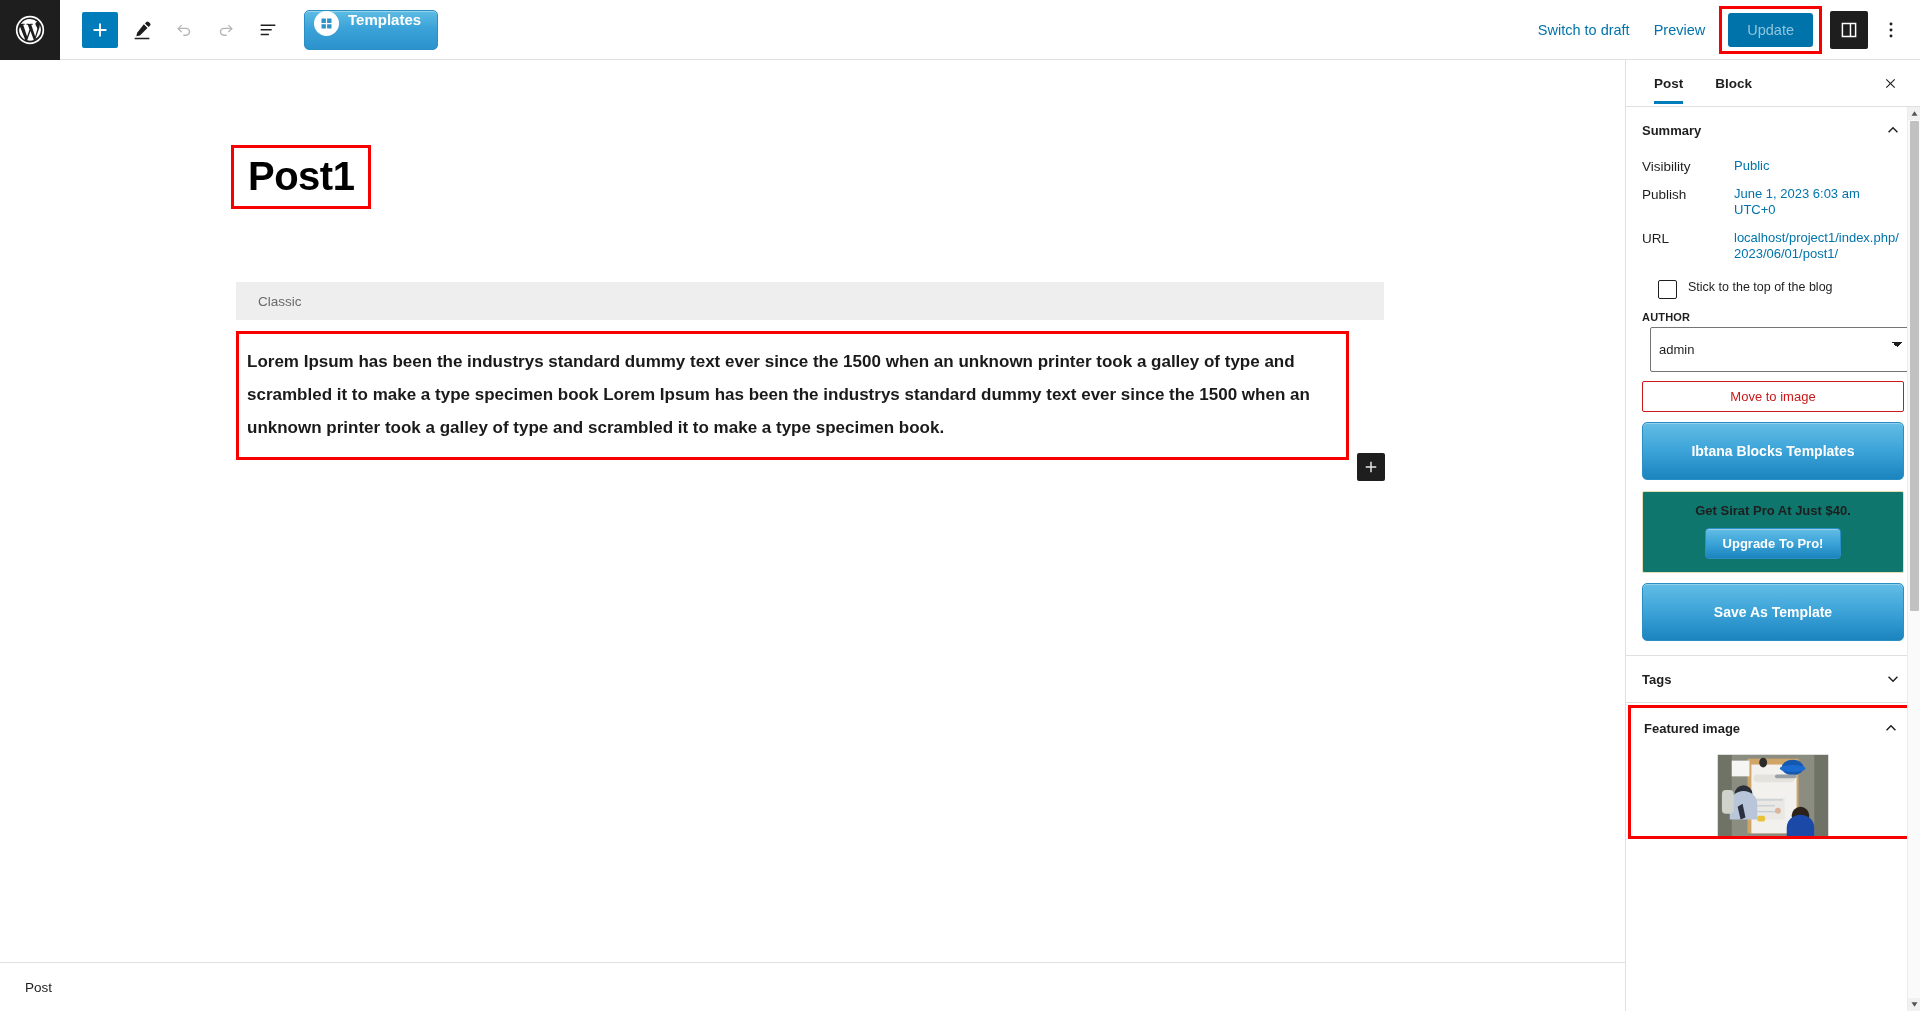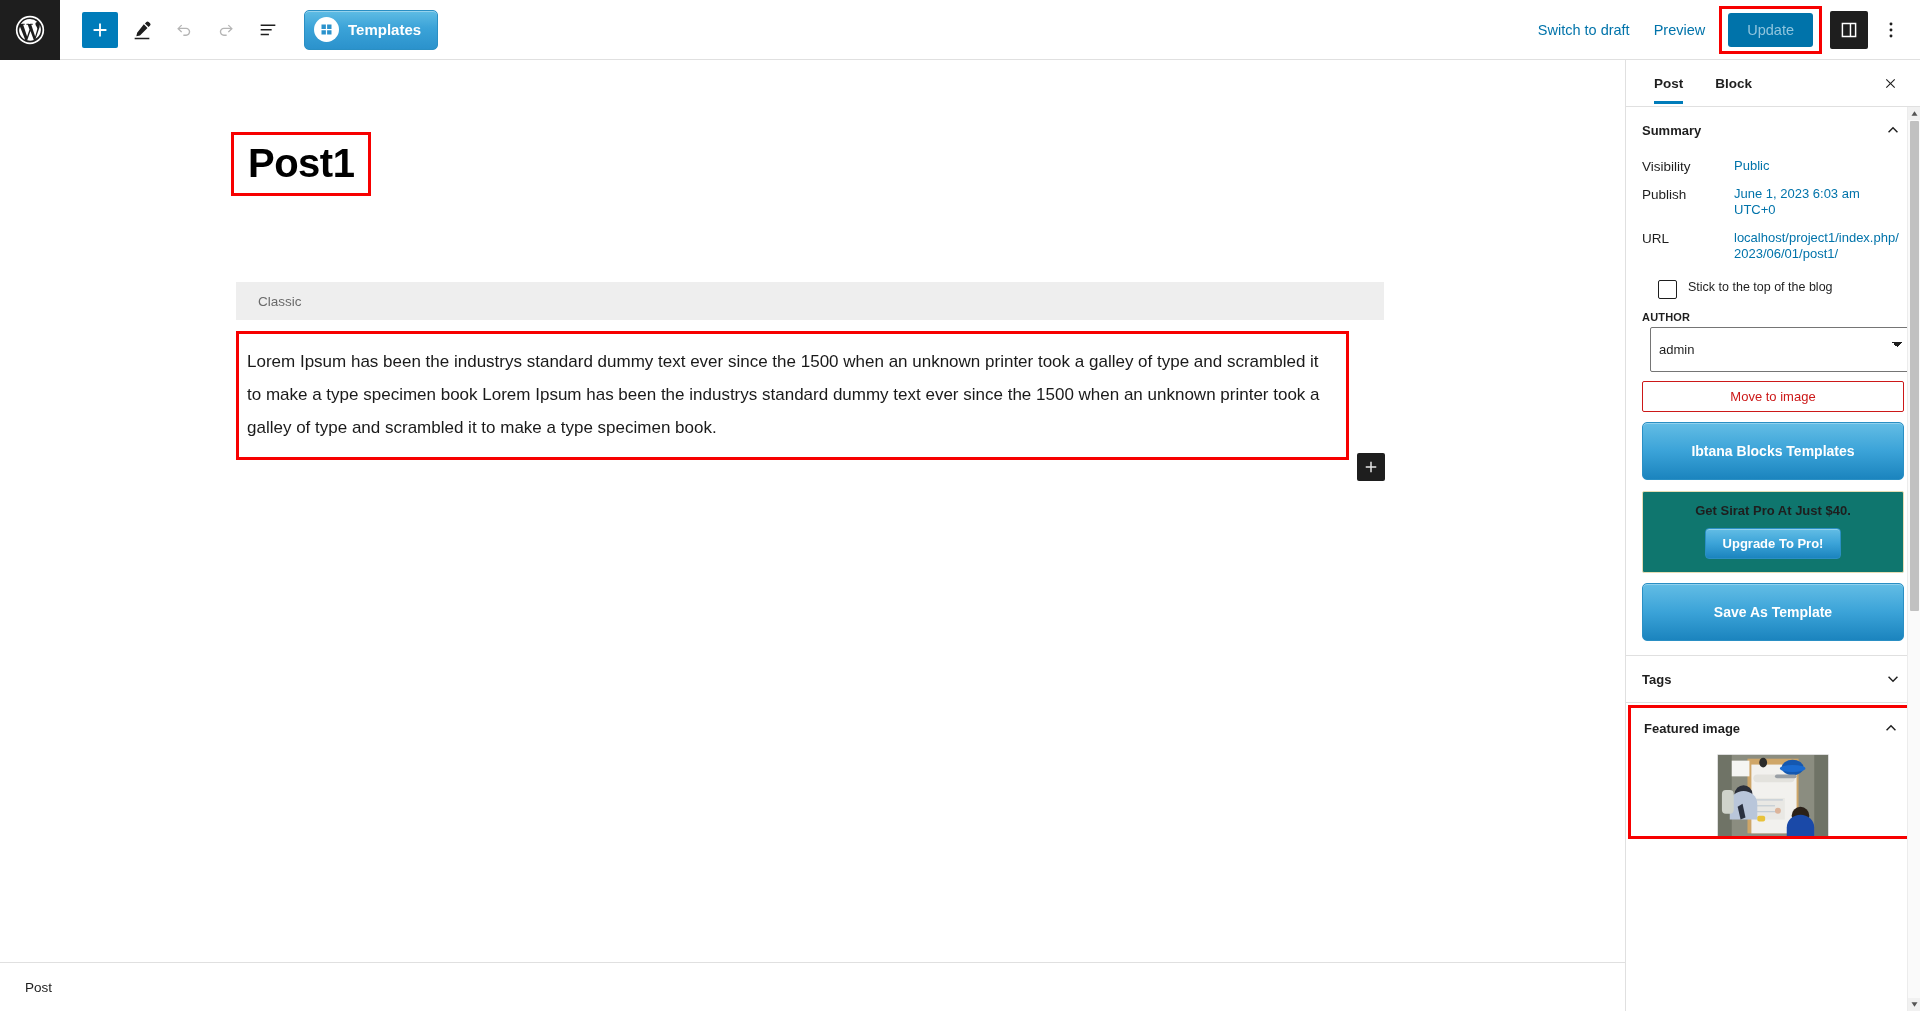--- a/index.html
+++ b/index.html
@@ -29,21 +29,21 @@
   .tb-btn.primary { background: #007cba; }
   .tb-btn.primary svg { fill: #fff; }
   .tb-btn svg { width: 22px; height: 22px; fill: #1e1e1e; }
   .tb-btn.disabled svg { fill: #b5b5b5; }
 
   .templates-btn {
     margin-left: 12px; height: 40px; padding: 0 16px 0 9px;
     border-radius: 5px; border: 1px solid #2a8fc4; cursor: pointer;
     background: linear-gradient(to bottom, #5fbce4 0%, #3ba3d8 45%, #2b92cc 100%);
     color: #fff; font-size: 15px; font-weight: bold;
-    display: flex; align-items: center; gap: 9px;
+    display: flex; align-items: flex-start; gap: 9px;
     box-shadow: inset 0 1px 0 rgba(255,255,255,.35);
   }
   .tpl-circle {
     width: 25px; height: 25px; border-radius: 50%; background: #fff;
     display: flex; align-items: center; justify-content: center; flex: none;
   }
   .tpl-circle svg { width: 15px; height: 15px; fill: #2b92cc; }
 
   .tb-right {
     margin-left: auto; display: flex; align-items: center;
@@ -72,34 +72,34 @@
     width: 38px; height: 38px; background: none; border: none; cursor: pointer;
     display: flex; align-items: center; justify-content: center; margin-left: 4px;
   }
   .dots-btn svg { width: 22px; height: 22px; fill: #1e1e1e; }
 
   
   .canvas {
     position: absolute; top: 60px; left: 0; width: 1625px; height: 902px;
     background: #fff; overflow: hidden;
   }
-  .post-title-wrap { position: absolute; top: 72px; left: 231px; }
+  .post-title-wrap { position: absolute; top: 85px; left: 231px; }
   .post-title {
     font-size: 40px; font-weight: bold; color: #000;
     padding: 7px 14px 9px; border: 3px solid #f70000; display: inline-block;
     line-height: 1.05; letter-spacing: -0.5px;
   }
   .classic-bar {
     position: absolute; top: 222px; left: 236px; width: 1148px; height: 38px;
     background: #eeeeee; display: flex; align-items: center; padding-left: 22px;
   }
   .classic-bar span { font-size: 13.5px; color: #6a6a6a; }
   .para-box {
     position: absolute; top: 271px; left: 236px; width: 1113px;
-    border: 3px solid #f70000; padding: 11px 12px 13px 8px;
+    border: 3px solid #f70000; padding: 11px 12px 13px 8px; font-weight: bold;
   }
   .para-box p {
     font-size: 17px; line-height: 33px; color: #1a1a1a;
   }
   .add-block-btn {
     position: absolute; top: 393px; left: 1357px;
     width: 28px; height: 28px; background: #1e1e1e; border: none; cursor: pointer;
     display: flex; align-items: center; justify-content: center; border-radius: 2px;
   }
   .add-block-btn svg { width: 18px; height: 18px; fill: #e6e6e6; }

